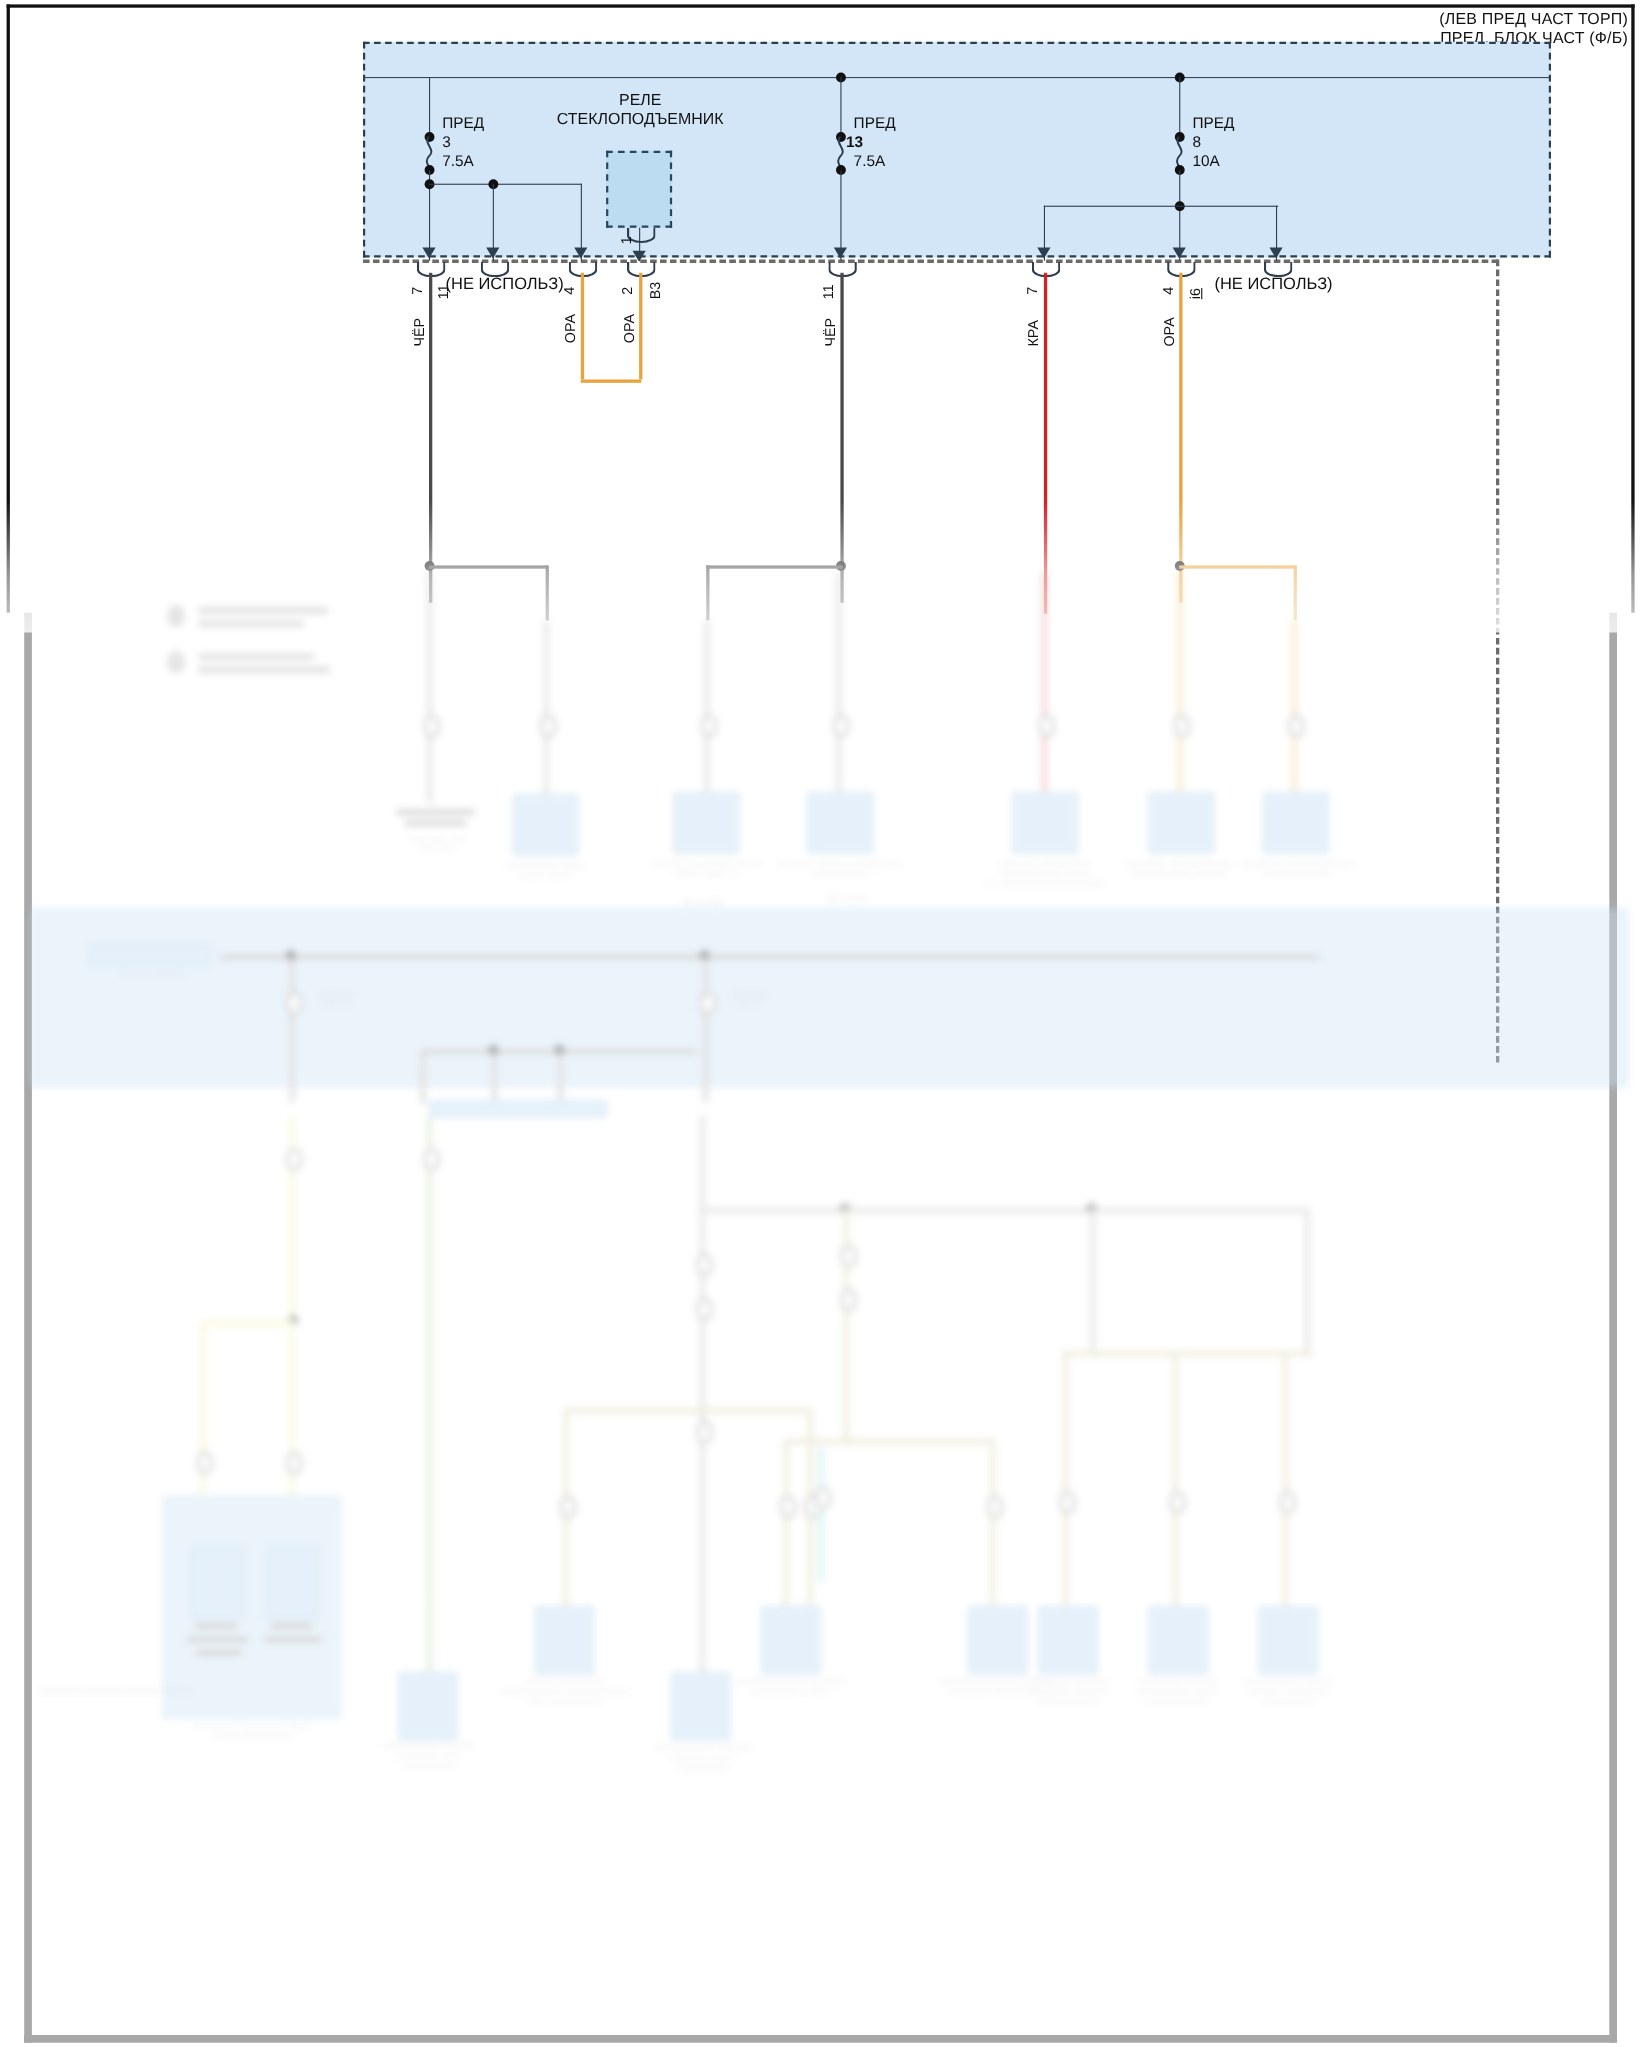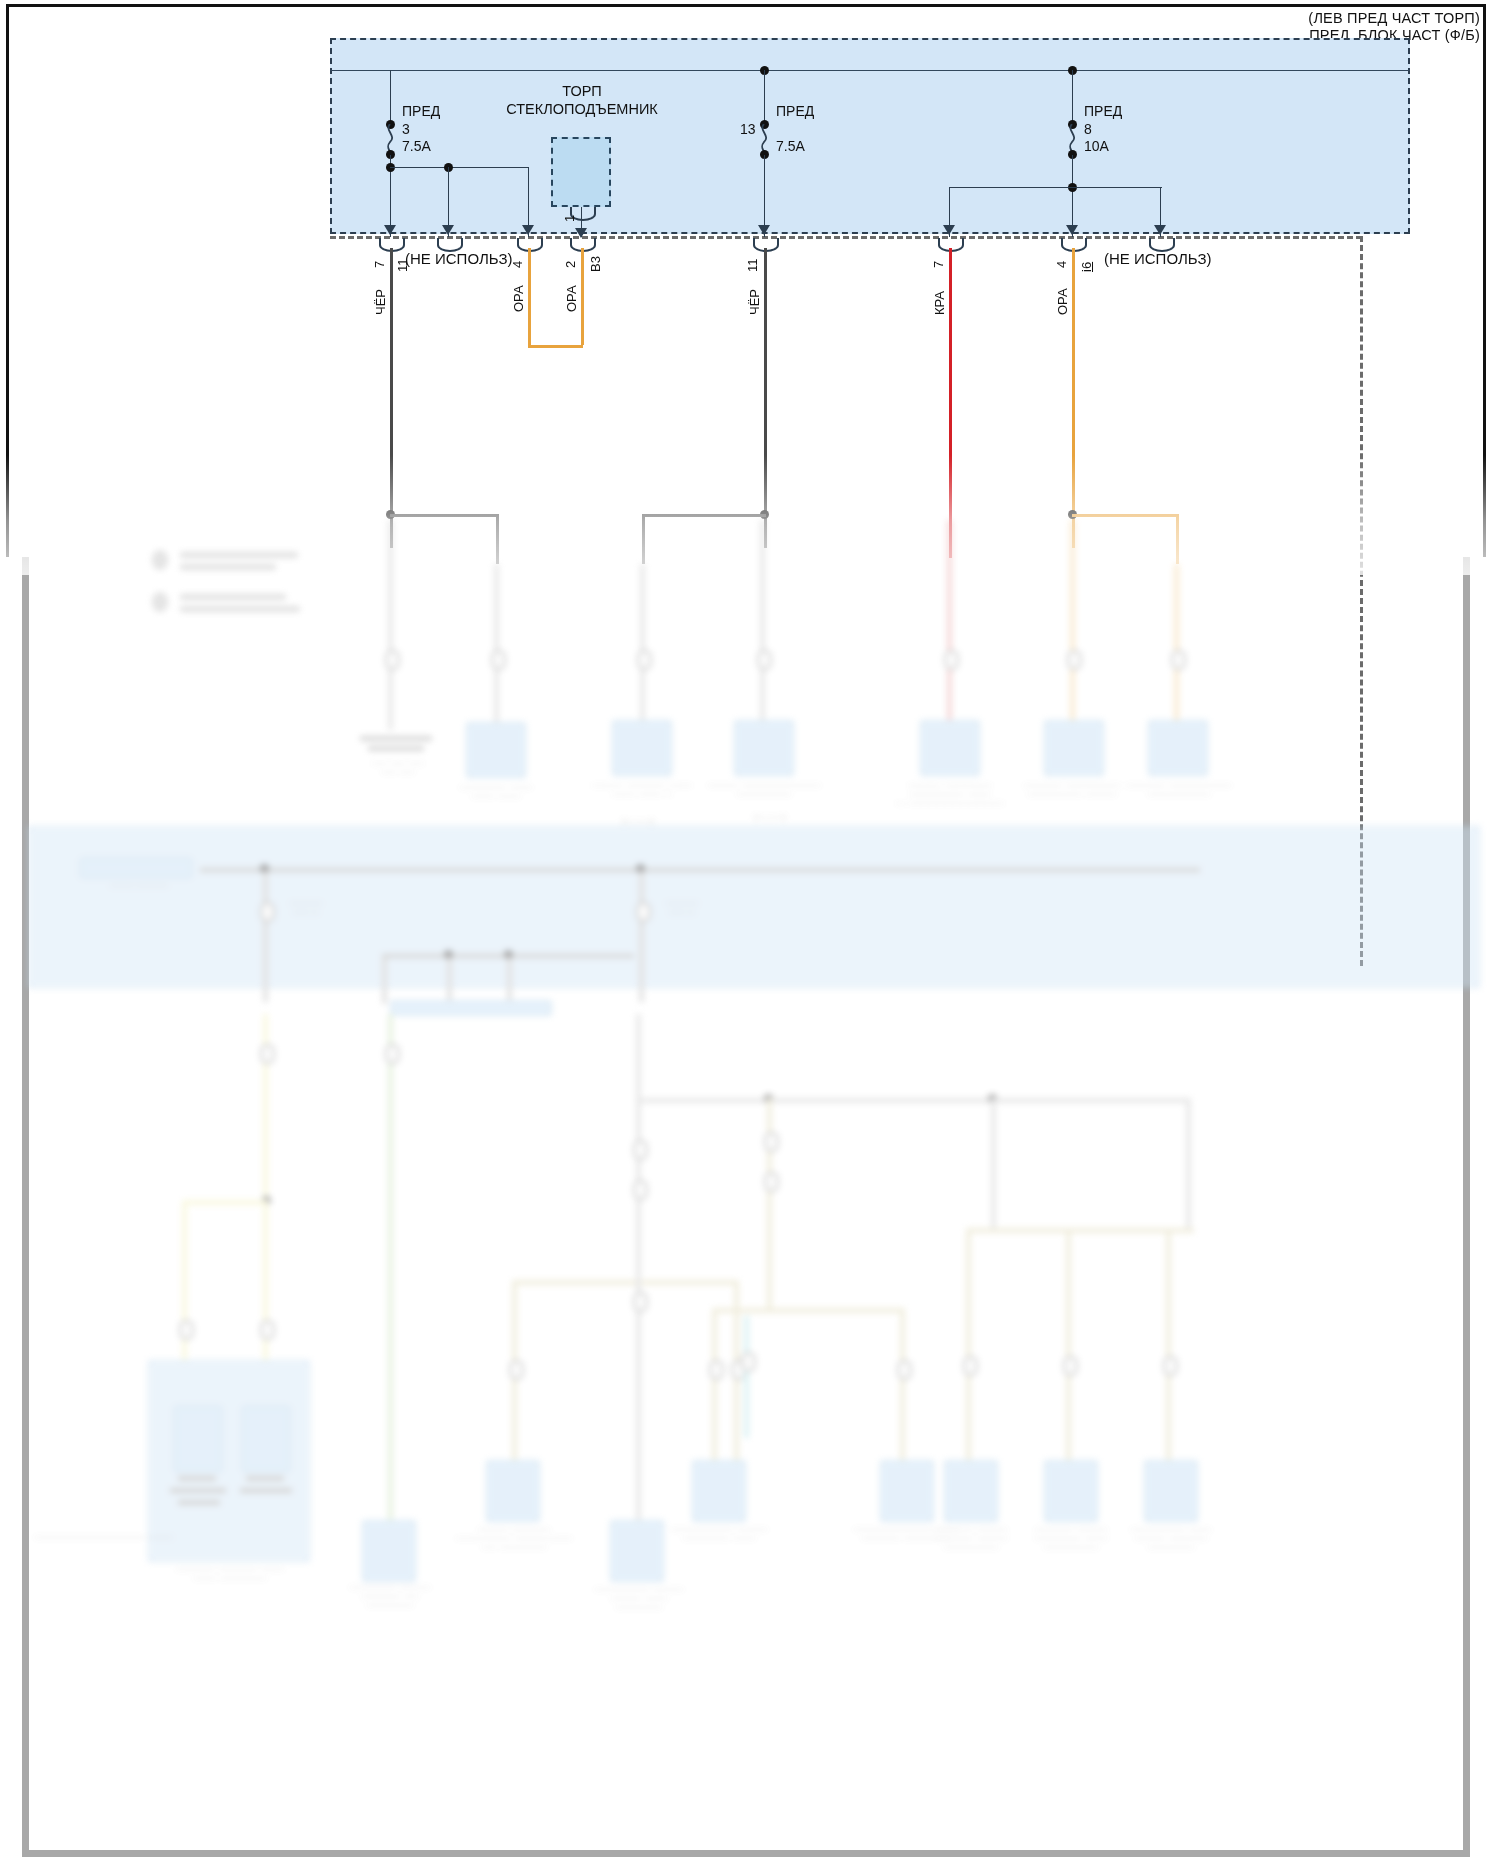--- a/index.html
+++ b/index.html
@@ -132,21 +132,21 @@
 
   <div class="hdr">
     <div>(ЛЕВ ПРЕД ЧАСТ ТОРП)</div>
     <div>ПРЕД, БЛОК ЧАСТ (Ф/Б)</div>
   </div>
 
   <div class="fuse-block"></div>
   <div class="fuse-block-inner-line"></div>
 
   <div class="relay-label">
-    <div>ТОРП</div>
+    <div>РЕЛЕ</div>
     <div>СТЕКЛОПОДЪЕМНИК</div>
   </div>
   <div class="relay-box"></div>
   <div class="cup" style="left:570px;top:207px;"></div>
   <div class="vline" style="left:581px;top:207px;height:30px;border-left-color:#2c3e50;"></div>
   <div class="arrow" style="left:575px;top:228px;"></div>
   <div class="wlabel rot" style="left:562px;top:222px;">1</div>
 
   <div class="harness-dash"></div>
   <div class="harness-right"></div>
@@ -195,21 +195,21 @@
   <div class="hline" style="left:528px;top:345px;width:55px;border-top-color:#e8a33d;border-top-width:3px;"></div>
 
   <div class="dot" style="left:760px;top:66px;"></div>
   <div class="vline" style="left:764px;top:70px;height:54px;border-left-color:#2c3e50;"></div>
   <div class="dot" style="left:760px;top:120px;"></div>
   <svg class="squig" style="left:757px;top:124px;" viewBox="0 0 16 30">
     <path d="M7 0 C 1 6, 14 12, 7 18 C 2 24, 8 26, 7 30" fill="none" stroke="#2c3e50" stroke-width="1.8"></path>
   </svg>
   <div class="dot" style="left:760px;top:150px;"></div>
   <div class="fuse-txt" style="left:776px;top:103px;">ПРЕД</div>
-  <div class="fuse-txt" style="left:740px;top:121px;">13</div>
+  <div class="fuse-txt" style="left:769px;top:121px;font-weight:bold;">13</div>
   <div class="fuse-txt" style="left:776px;top:138px;">7.5A</div>
   <div class="vline" style="left:764px;top:155px;height:82px;border-left-color:#2c3e50;"></div>
   <div class="arrow" style="left:758px;top:225px;"></div>
   <div class="cup" style="left:753px;top:238px;"></div>
   <div class="wlabel rot" style="left:745px;top:272px;">11</div>
   <div class="wlabel rot" style="left:747px;top:315px;">ЧЁР</div>
 
   <div class="dot" style="left:1068px;top:66px;"></div>
   <div class="vline" style="left:1072px;top:70px;height:54px;border-left-color:#2c3e50;"></div>
   <div class="dot" style="left:1068px;top:120px;"></div>

